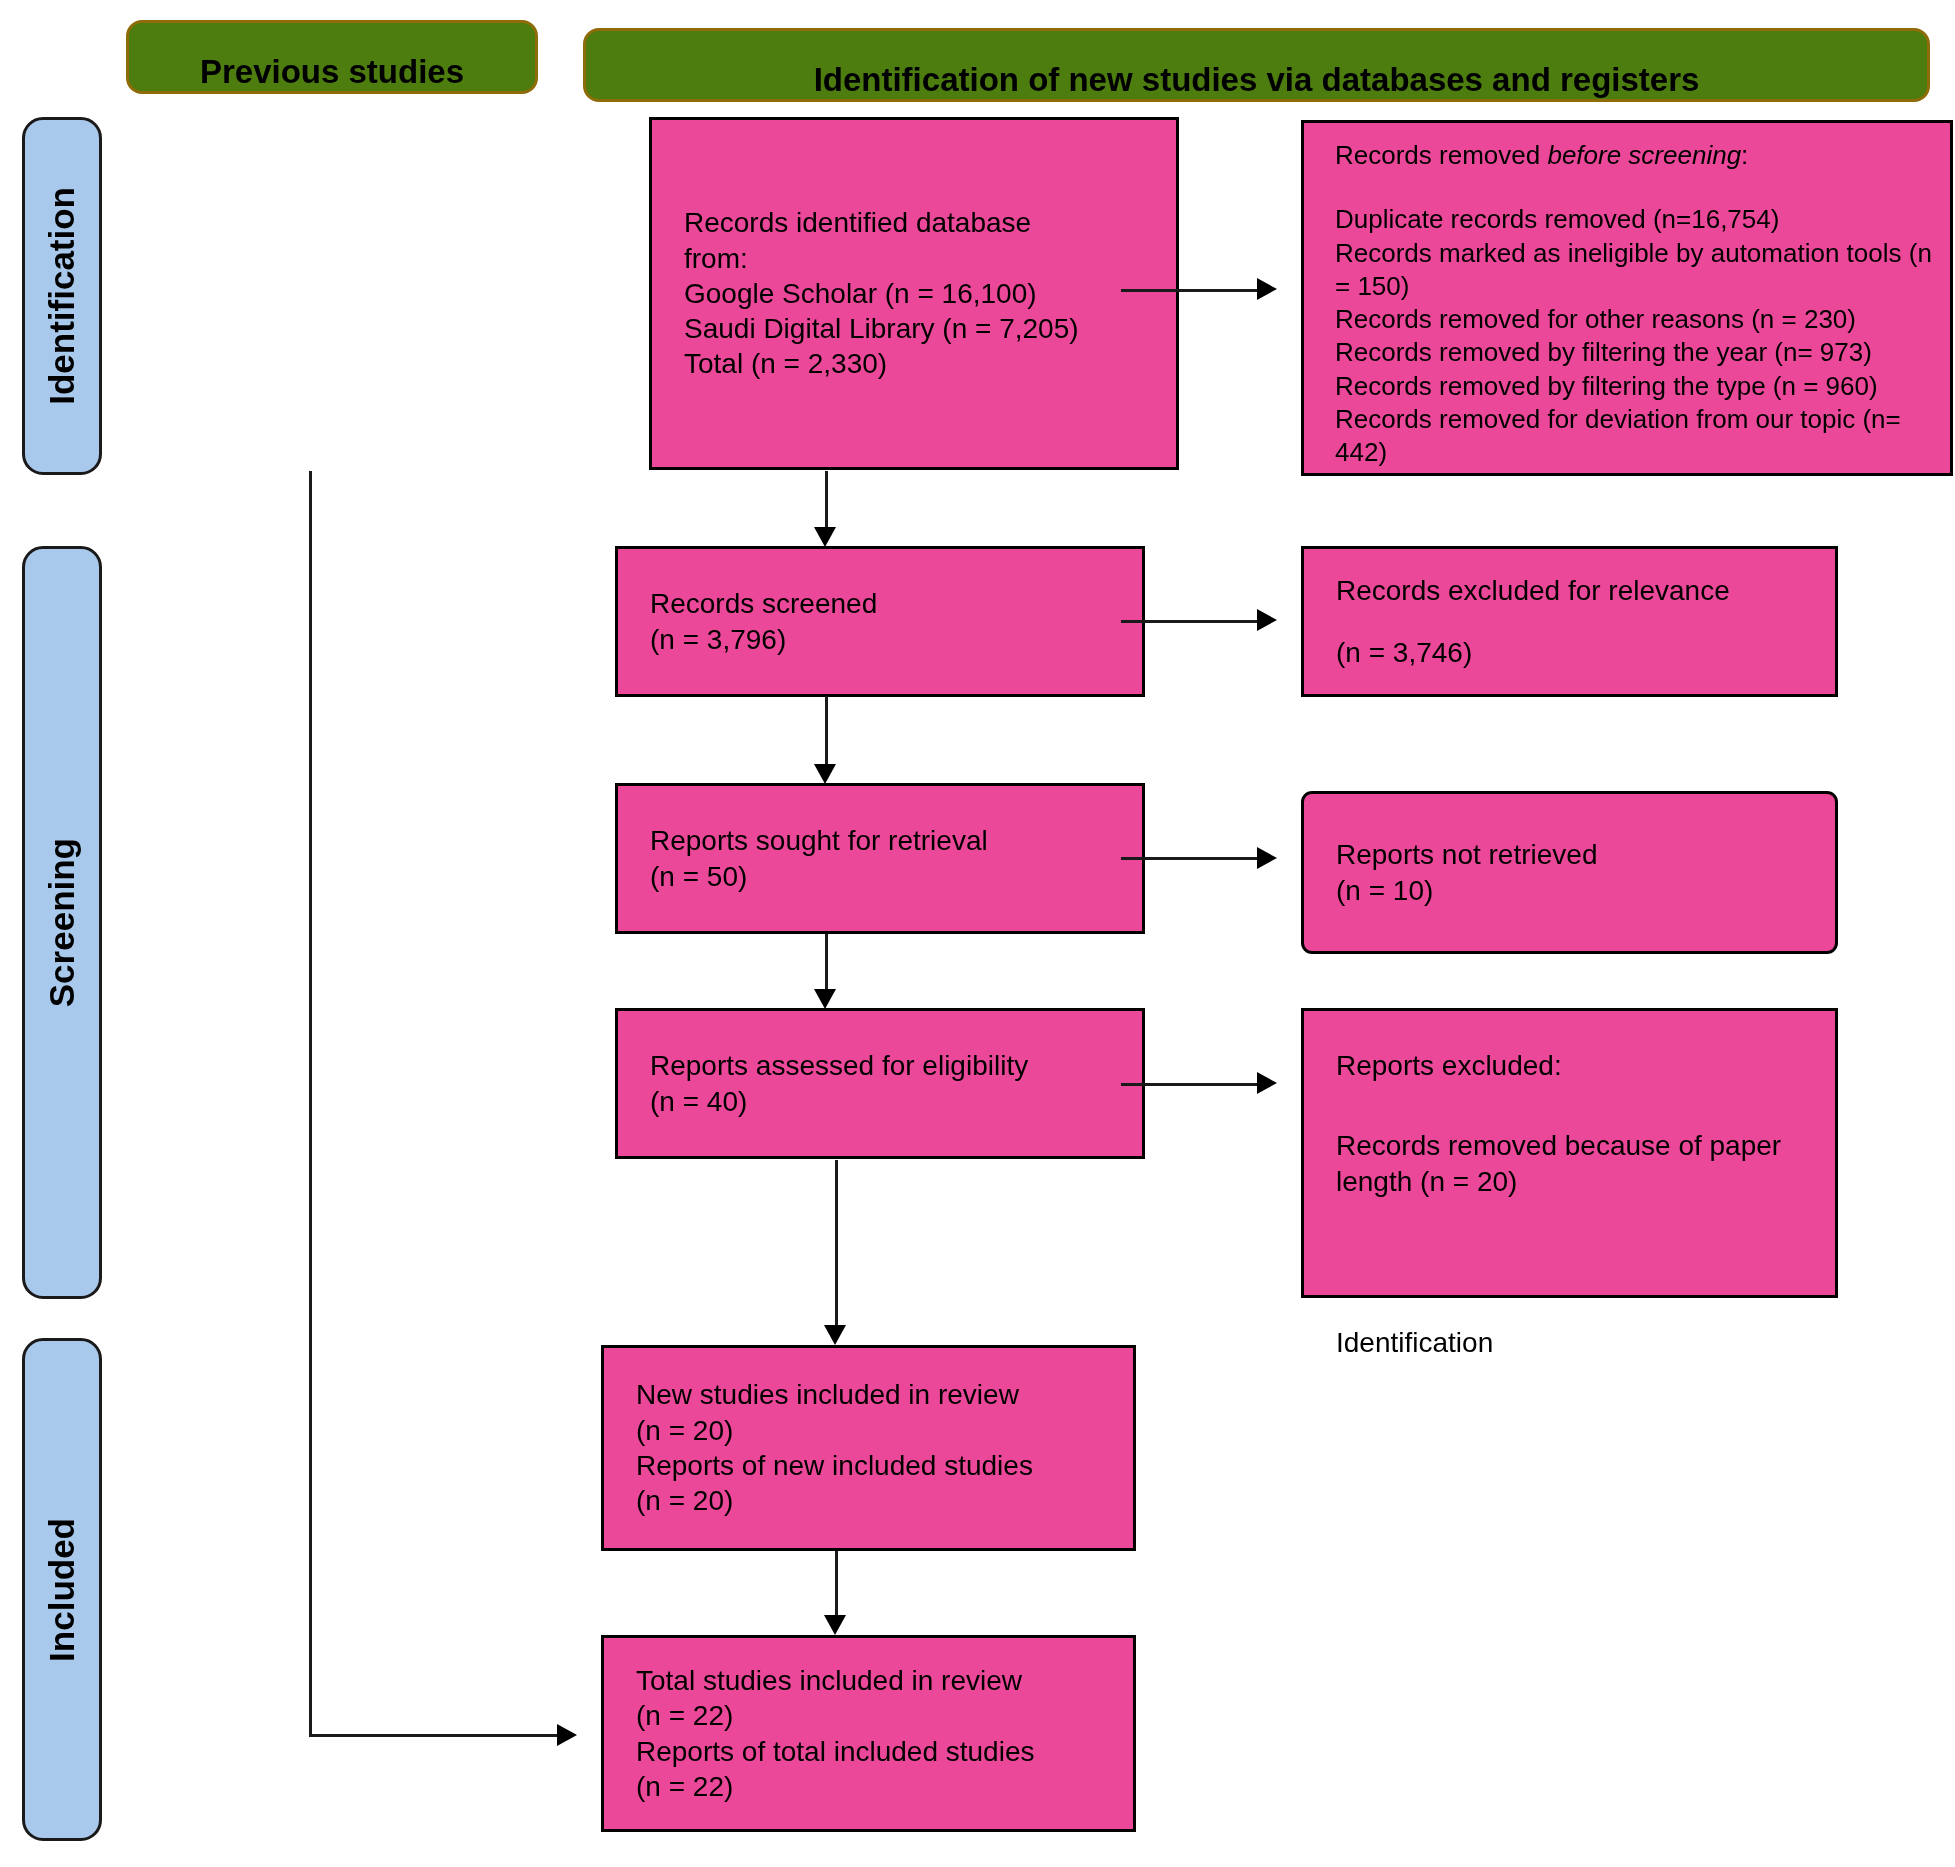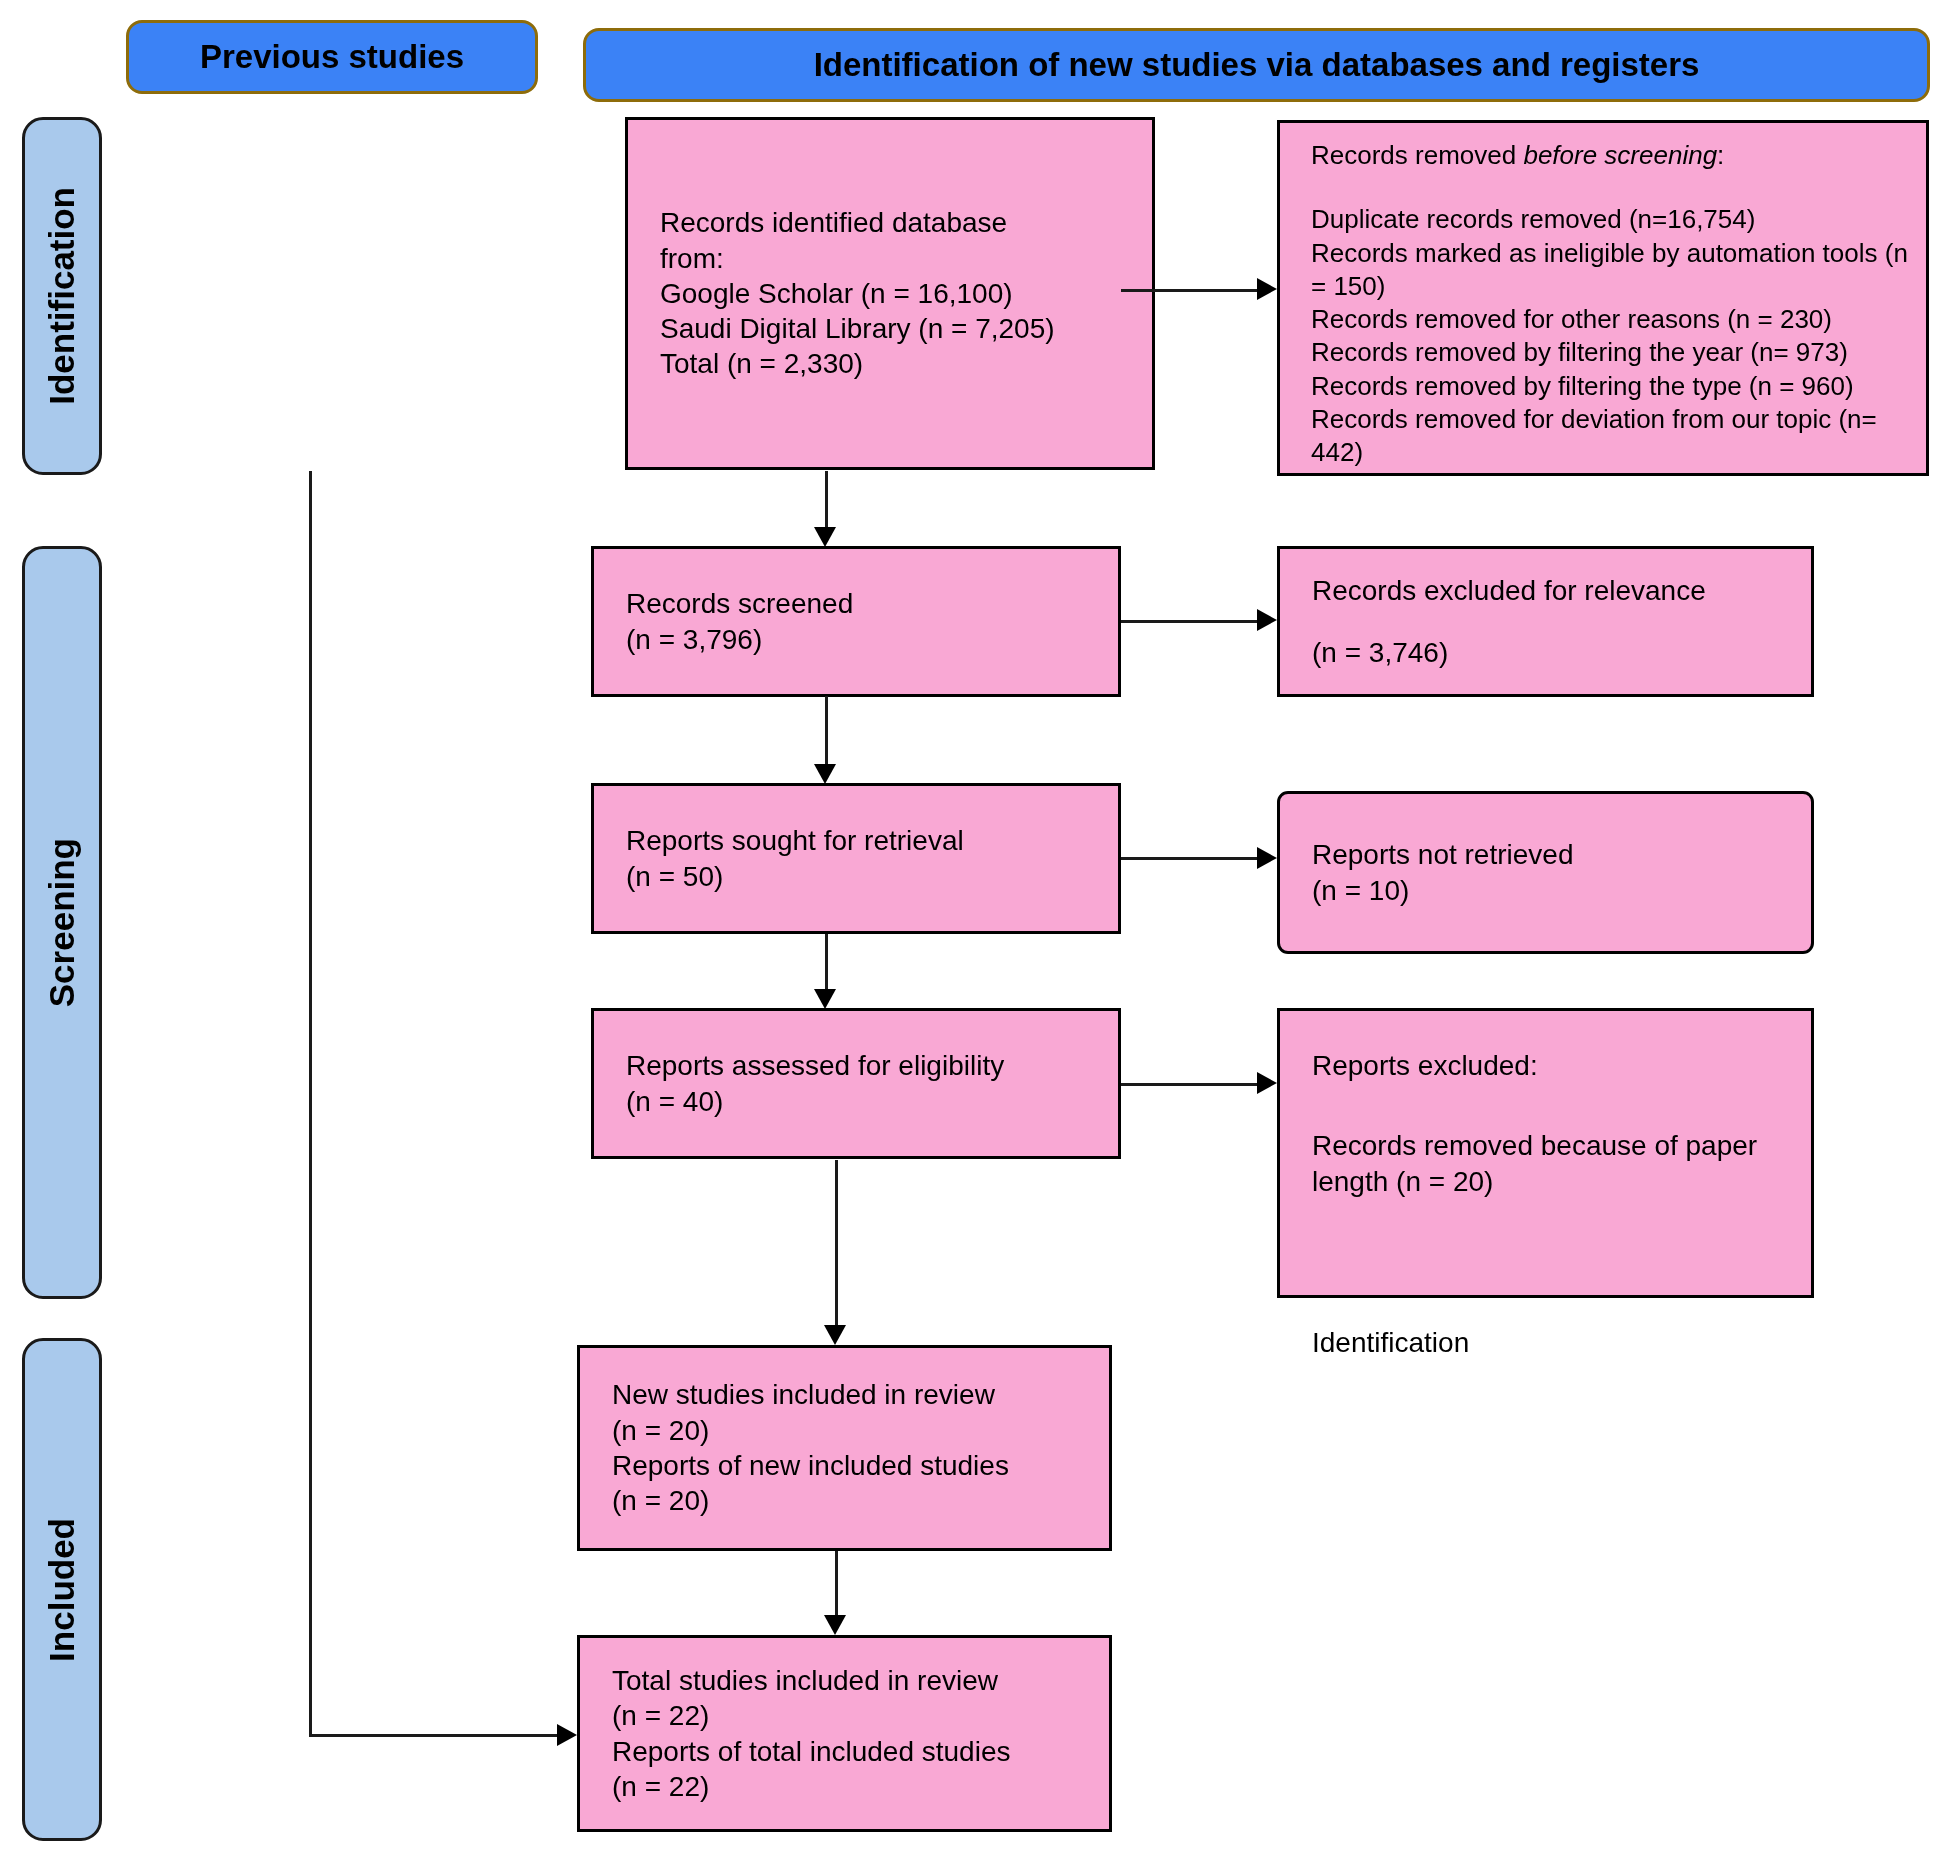--- a/index.html
+++ b/index.html
@@ -2,41 +2,42 @@
 <html style="font-size:10px"><head>
 <meta charset="utf-8">
 <style>
   html,body { margin:0; padding:0; background:#ffffff; }
   .canvas {
     position:relative; width:1955px; height:1868px; background:#ffffff;
     font-family:"Liberation Sans", sans-serif; color:#000;
   }
   
   .hdr {
-    position:absolute; background:#3b82f6; border:3.1px solid #8E6C0A;
+    position:absolute; background:#4d7c0f; border:3.1px solid #8E6C0A;
     border-radius:16px; box-sizing:border-box;
-    display:flex; align-items:center; justify-content:center;
+    display:flex; align-items:flex-end; justify-content:center;
     font-weight:bold; font-size:33px; text-align:center;
   }
   
   .stage {
     position:absolute; left:21.6px; width:80px; background:#A9C9EC;
     border:3.7px solid #1A1A1A; border-radius:21px; box-sizing:border-box;
     display:flex; align-items:center; justify-content:center;
   }
   .stage span {
     writing-mode:vertical-rl; transform:rotate(180deg);
     font-weight:bold; font-size:35px; white-space:nowrap;
   }
   
   .fbox {
-    position:absolute; background:#f9a8d4; border:3.7px solid #000;
+    position:absolute; background:#ec4899; border:3.7px solid #000;
     box-sizing:border-box; font-size:28px; line-height:1.26;
     display:flex; flex-direction:column; justify-content:center;
     padding:12.3px 18.5px 12.3px 32px;
+    margin-left:24px;
   }
   .fbox.topalign { justify-content:flex-start; }
   .gap { height:36px; flex:0 0 auto; }
   .it { font-style:italic; }
   
   .vline { position:absolute; width:2.5px; background:#1A1A1A; }
   .hline { position:absolute; height:2.5px; background:#1A1A1A; }
   .ah-d {
     position:absolute; width:0; height:0;
     border-left:11.7px solid transparent; border-right:11.7px solid transparent;

